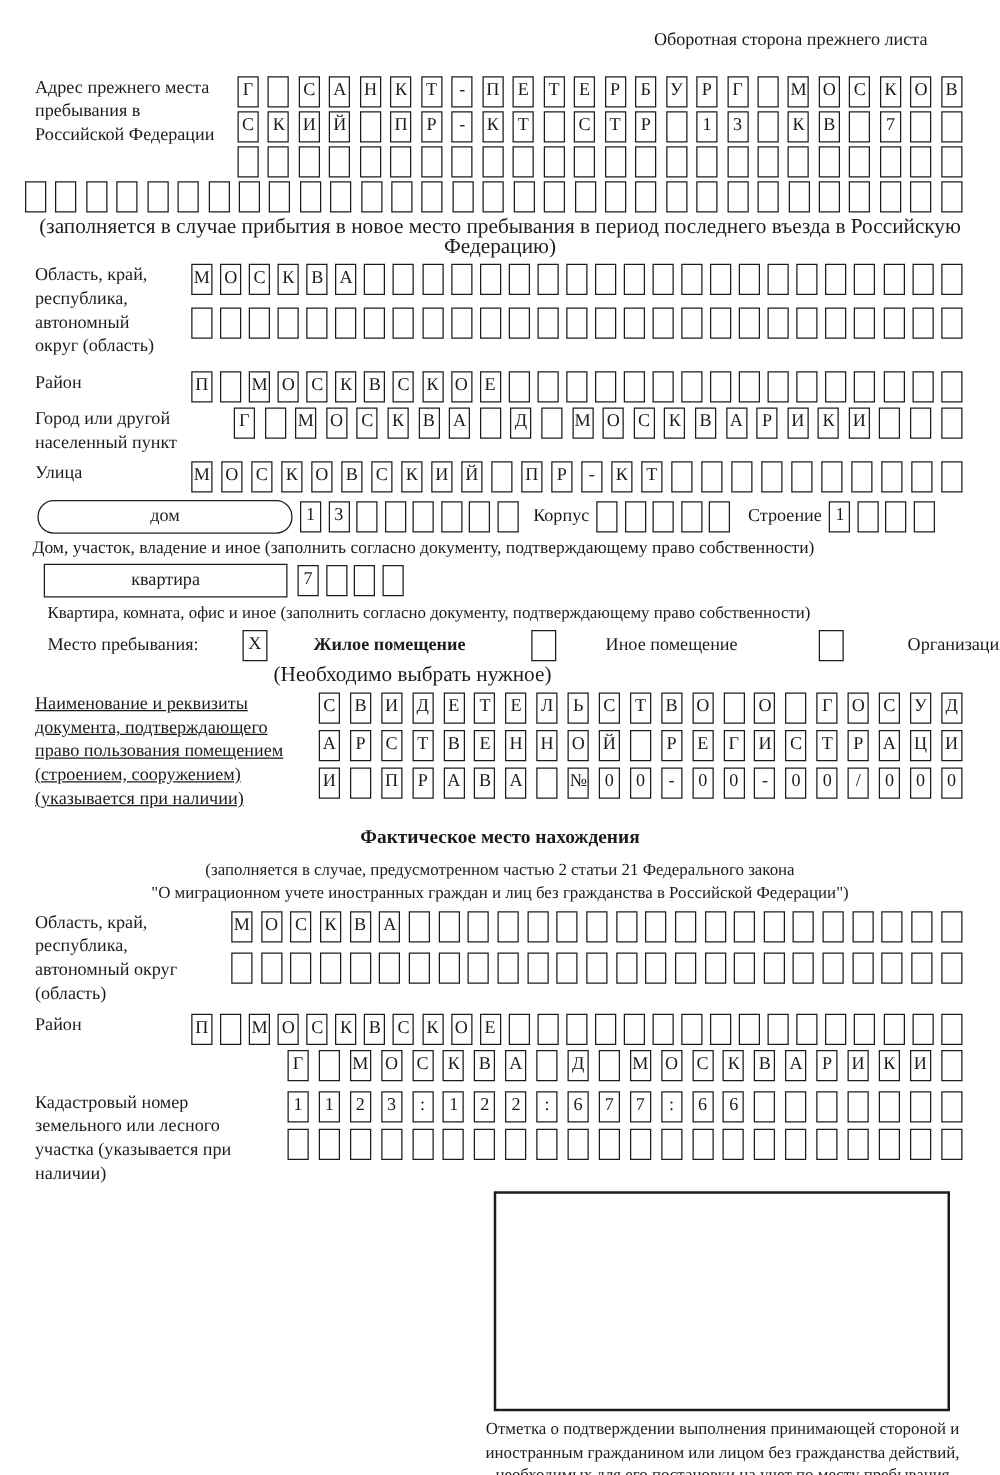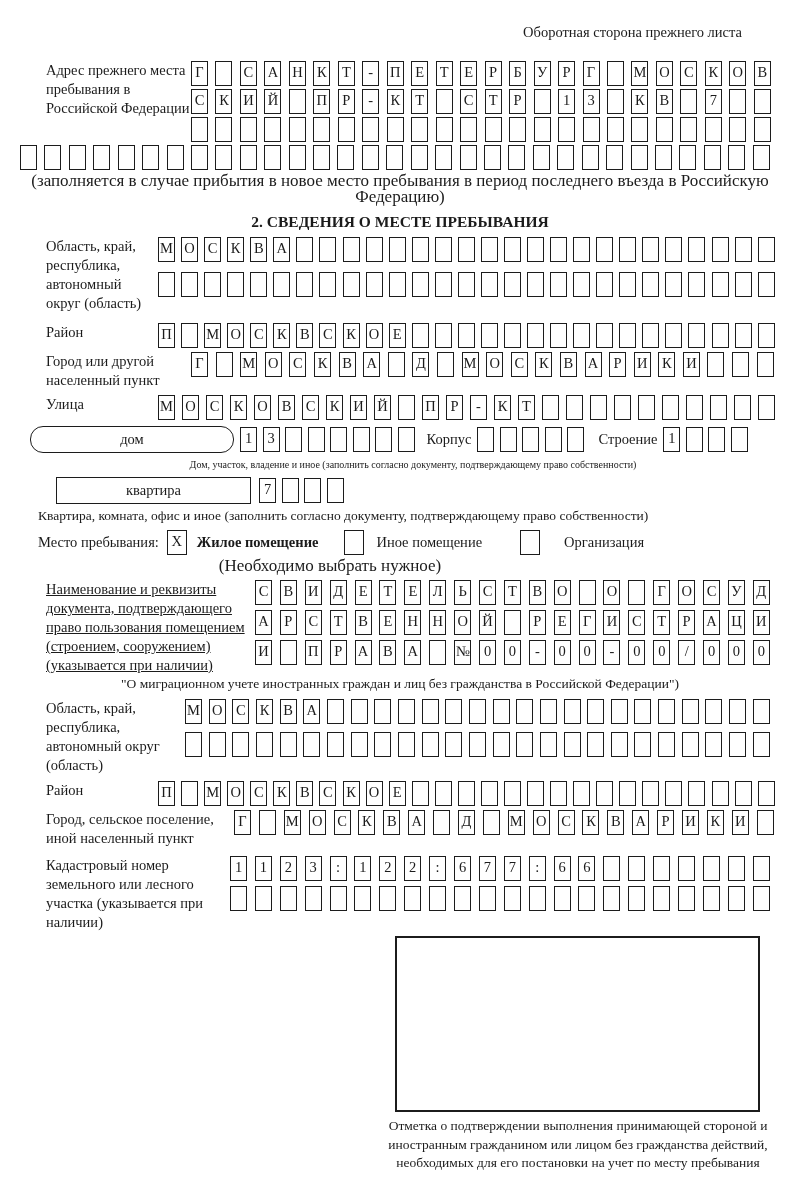--- a/index.html
+++ b/index.html
@@ -5,21 +5,21 @@
   html,body{margin:0;padding:0;background:#ffffff;}
   .page{
     position:relative;
     width:800px;height:1180px;
     background:#ffffff;color:#1b1b1b;
     font-family:"Liberation Serif","DejaVu Serif",serif;
     overflow:hidden;
   }
   .hdr-right{margin-top:24px;padding-right:58px;text-align:right;font-size:14.5px;}
   .frow{display:flex;align-items:flex-start;}
-  .lbl{font-size:14.5px;line-height:19px;margin-left:46px;flex:none;}
+  .lbl{font-size:14.5px;line-height:19px;margin-left:28px;flex:none;}
   .gridcol{margin-left:auto;margin-right:30px;flex:none;}
   .cellrow{display:flex;justify-content:space-between;}
   .cell{
     box-sizing:border-box;flex:none;
     width:17px;height:25px;
     border:1.7px solid #1c1c1c;
     font-size:14.5px;line-height:21px;text-align:center;
     background:#fff;
   }
   .widebox{
@@ -165,21 +165,20 @@
       <span class="cell"></span>
       <span class="cell"></span>
       <span class="cell"></span>
       <span class="cell"></span>
       <span class="cell"></span>
       <span class="cell"></span>
       <span class="cell"></span>
     </div>
   <div class="note note-c mt3">(заполняется в случае прибытия в новое место пребывания в период последнего въезда в Российскую Федерацию)</div>
 
-  <div class="sect-title mt8">2. СВЕДЕНИЯ О МЕСТЕ ПРЕБЫВАНИЯ</div>
 
   <div class="frow mt6">
     <div class="lbl" style="width:112px;">Область, край, республика, автономный округ (область)</div>
     <div class="gridcol" style="width:617px;">
       <div class="cellrow">
           <span class="cell">М</span>
           <span class="cell">О</span>
           <span class="cell">С</span>
           <span class="cell">К</span>
           <span class="cell">В</span>
@@ -360,34 +359,34 @@
         <span class="cell"></span>
       </div>
     <div class="inl-lbl" style="margin-left:14px;">Строение</div>
     <div class="grp" style="margin-left:6px;">
         <span class="cell">1</span>
         <span class="cell"></span>
         <span class="cell"></span>
         <span class="cell"></span>
       </div>
   </div>
-  <div class="note mt4" style="margin-left:26px;font-size:10px;text-align:center;">Дом, участок, владение и иное (заполнить согласно документу, подтверждающему право собственности)</div>
-
-  <div class="frow mt4" style="margin-left:56px;align-items:center;">
+  <div class="note mt4" style="margin-left:26px;font-size:14px;">Дом, участок, владение и иное (заполнить согласно документу, подтверждающему право собственности)</div>
+
+  <div class="frow mt4" style="margin-left:35px;align-items:center;">
     <div class="widebox" style="width:195px;">квартира</div>
     <div class="grp" style="margin-left:8px;">
         <span class="cell">7</span>
         <span class="cell"></span>
         <span class="cell"></span>
         <span class="cell"></span>
       </div>
   </div>
   <div class="note mt4" style="margin-left:38px;font-size:13.5px;">Квартира, комната, офис и иное (заполнить согласно документу, подтверждающему право собственности)</div>
 
-  <div class="frow mt5" style="margin-left:38px;align-items:center;">
+  <div class="frow mt5" style="margin-left:38px;align-items:center;gap:27px;">
     <div class="inl-lbl">Место пребывания:</div>
     <div class="chk" style="margin-left:8px;">X</div>
     <div class="inl-lbl" style="margin-left:10px;font-weight:bold;">Жилое помещение</div>
     <div class="chk" style="margin-left:26px;"></div>
     <div class="inl-lbl" style="margin-left:12px;">Иное помещение</div>
     <div class="chk" style="margin-left:38px;"></div>
     <div class="inl-lbl" style="margin-left:24px;">Организация</div>
   </div>
   <div class="note note-c mt2" style="width:420px;margin-left:120px;">(Необходимо выбрать нужное)</div>
 
@@ -459,20 +458,22 @@
           <span class="cell">0</span>
           <span class="cell">0</span>
           <span class="cell">/</span>
           <span class="cell">0</span>
           <span class="cell">0</span>
           <span class="cell">0</span>
         </div>
     </div>
   </div>
 
+  <div class="sect-title mt12">Фактическое место нахождения</div>
+  <div class="note note-c mt8" style="font-size:13.5px;line-height:18px;">(заполняется в случае, предусмотренном частью 2 статьи 21 Федерального закона</div>
   <div class="note note-c" style="font-size:13.5px;line-height:18px;">"О миграционном учете иностранных граждан и лиц без гражданства в Российской Федерации")</div>
 
   <div class="frow mt6">
     <div class="lbl" style="width:135px;">Область, край, республика, автономный округ (область)</div>
     <div class="gridcol" style="width:585px;">
       <div class="cellrow">
           <span class="cell">М</span>
           <span class="cell">О</span>
           <span class="cell">С</span>
           <span class="cell">К</span>
@@ -557,21 +558,20 @@
           <span class="cell"></span>
           <span class="cell"></span>
           <span class="cell"></span>
           <span class="cell"></span>
           <span class="cell"></span>
         </div>
     </div>
   </div>
 
   <div class="frow mt4">
-    <div class="lbl" style="width:188px;">Город, сельское поселение, иной населенный пункт</div>
     <div class="gridcol" style="width:540px;">
       <div class="cellrow">
           <span class="cell">Г</span>
           <span class="cell"></span>
           <span class="cell">М</span>
           <span class="cell">О</span>
           <span class="cell">С</span>
           <span class="cell">К</span>
           <span class="cell">В</span>
           <span class="cell">А</span>

